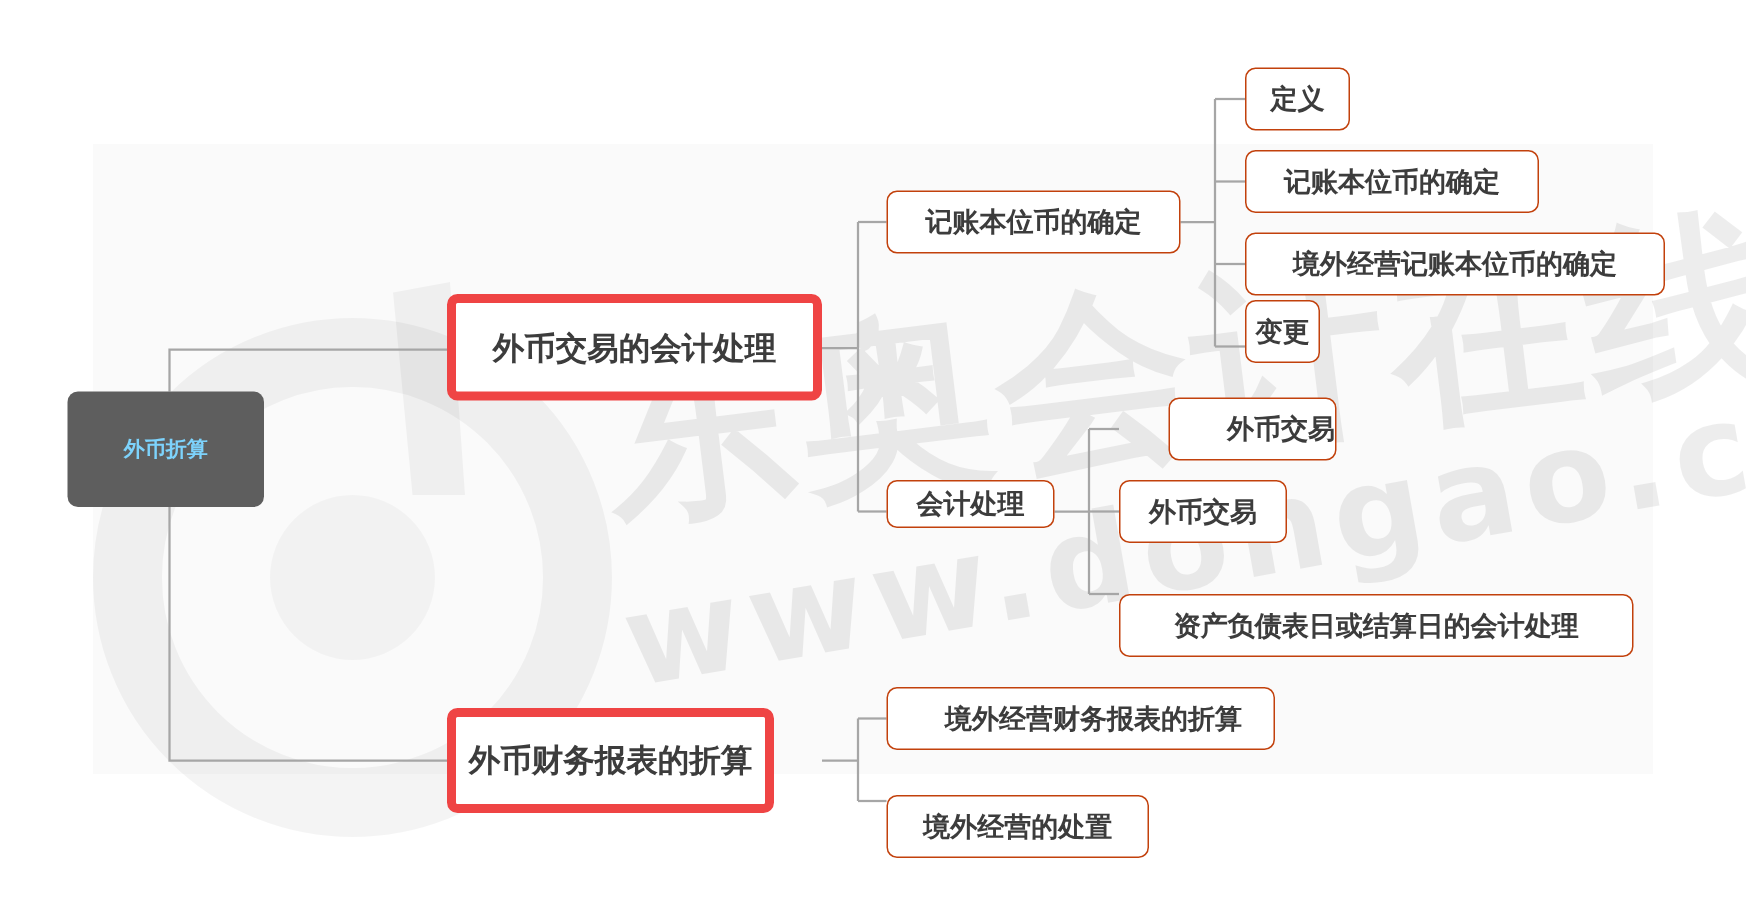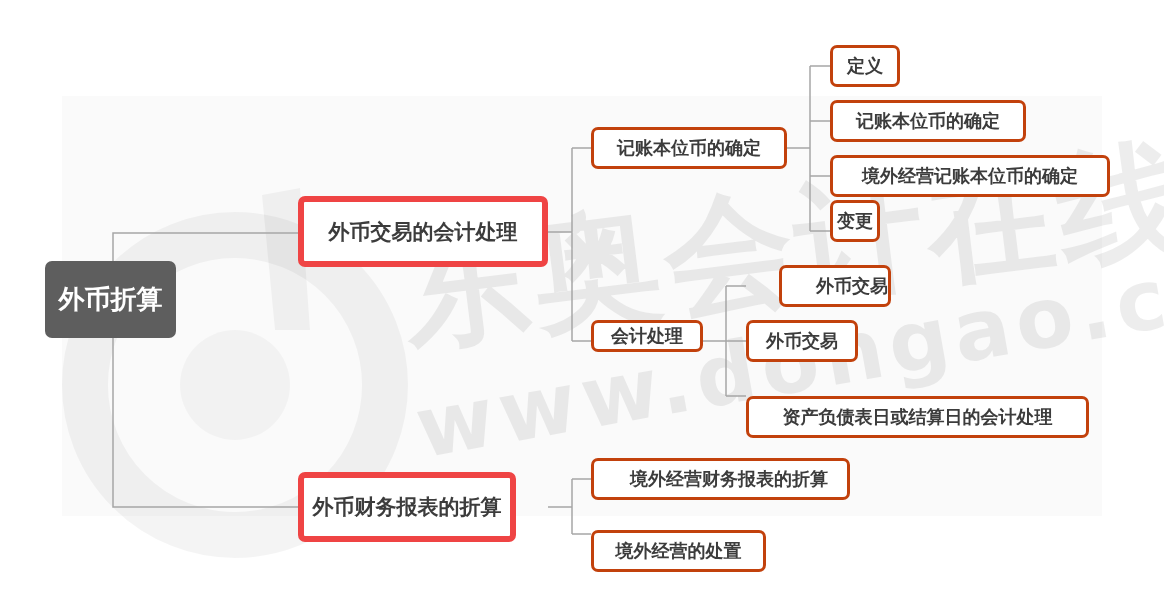--- a/index.html
+++ b/index.html
@@ -17,24 +17,24 @@
       position: absolute; color: rgba(0,0,0,0.07); font-weight: bold; white-space: nowrap;
       font-family: "DejaVu Sans", sans-serif;
     }
     .wm-cn { left: 400px; top: 160px; font-size: 128px; transform: rotate(-7deg); letter-spacing: 4px; }
     .wm-en { left: 410px; top: 300px; font-size: 84px; transform: rotate(-10deg); letter-spacing: 6px; }
     svg.lines { position: absolute; left: 0; top: 0; }
     .node {
       position: absolute; box-sizing: border-box;
       display: flex; align-items: center; justify-content: center;
       background: #ffffff; color: #3c3c3c; font-weight: bold; white-space: nowrap;
-      border: 3px solid #c2410c; border-radius: 7px; font-size: 18px;
+      border: 1px solid #c2410c; border-radius: 7px; font-size: 18px;
     }
     .node.root {
-      background: #5e5e5e; color: #ffffff; border: none; border-radius: 7px; font-size: 26px;
+      background: #5e5e5e; color: #7dd3fc; border: none; border-radius: 7px; font-size: 14px;
     }
     .node.l1 { border: 6px solid #ef4444; border-radius: 7px; font-size: 21px; }
     .node.l2, .node.l3 { font-size: 18px; }
   </style>
 </head>
 <body>
 
 <div class="canvas-bg"></div>
 
 <div class="watermark">

